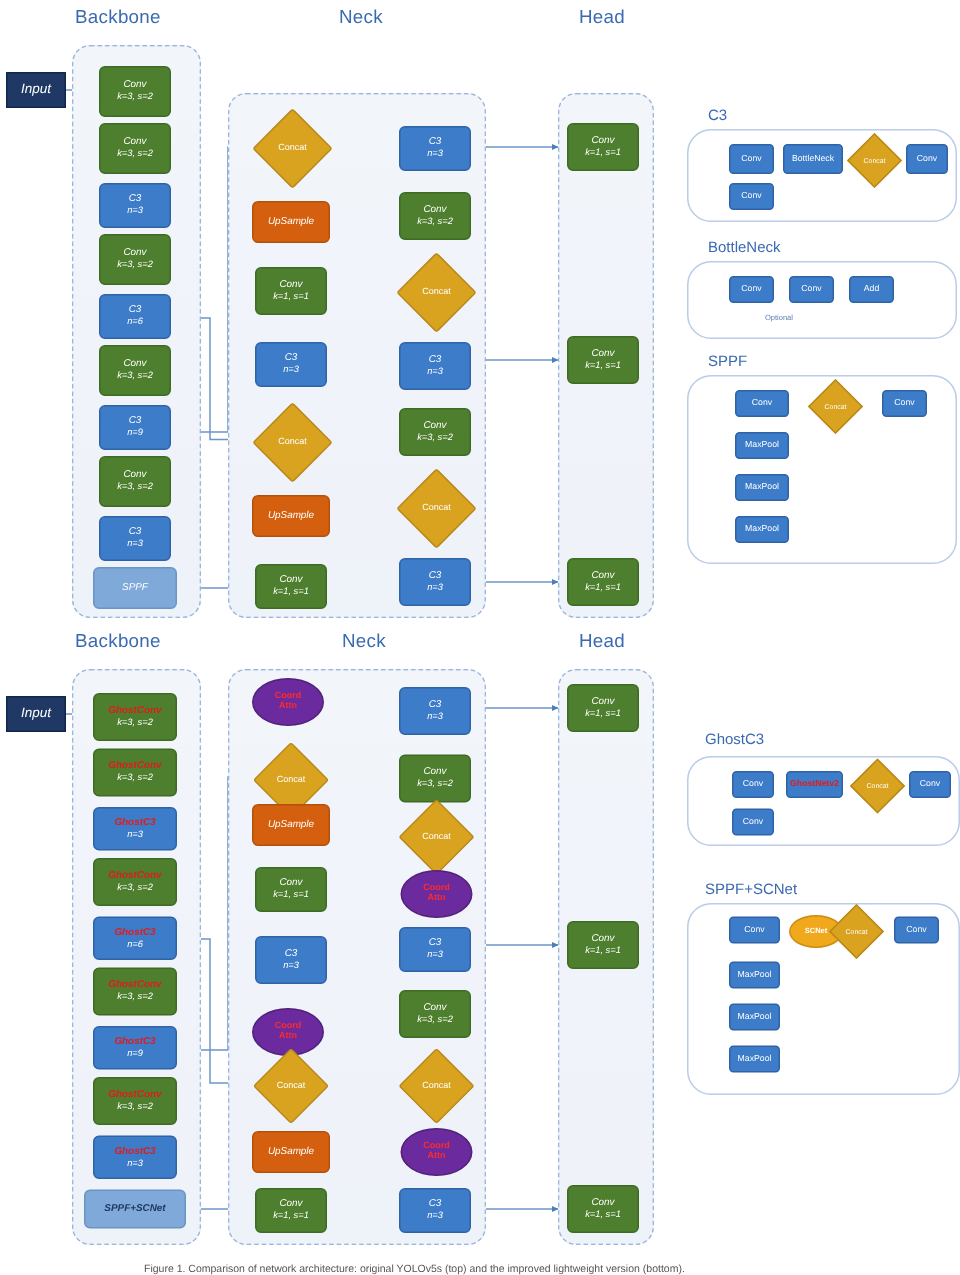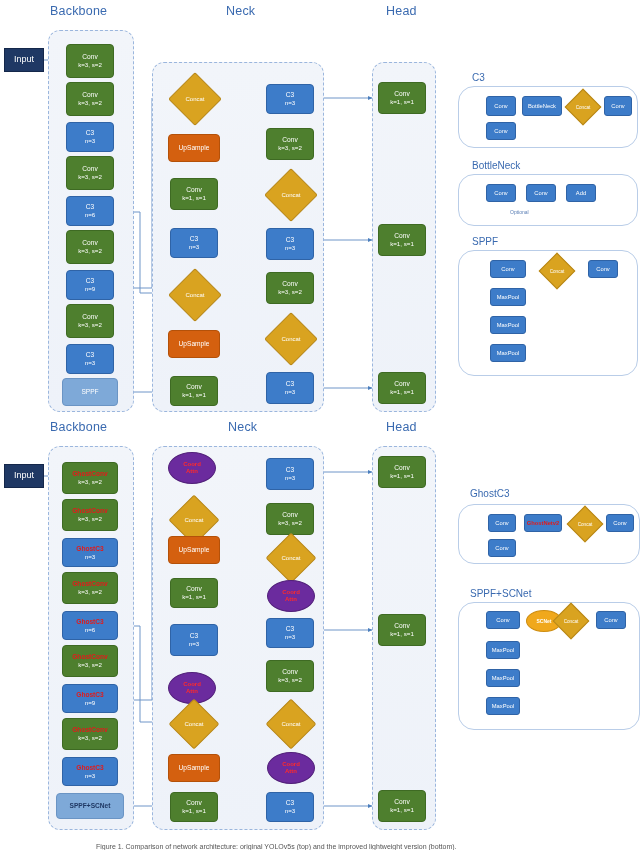--- a/index.html
+++ b/index.html
@@ -8,21 +8,21 @@
   .canvas{position:absolute;left:0;top:0;width:640px;height:850px;}
   svg.wires{position:absolute;left:0;top:0;width:640px;height:850px;pointer-events:none;}
 
   .colhdr{position:absolute;font-size:12.5px;color:#3a6ab0;letter-spacing:.2px;white-space:nowrap;}
 
   .group{position:absolute;border:1.3px dashed #9bb6dd;border-radius:12px;
          background:linear-gradient(180deg,#f2f5fa 0%,#eef2f9 100%);}
 
   .node{position:absolute;box-sizing:border-box;display:flex;flex-direction:column;
         align-items:center;justify-content:center;text-align:center;
-        font-size:6.6px;line-height:1.25;color:#ffffff;border-radius:4px;}
+        font-size:6.6px;line-height:1.25;color:#ffffff;border-radius:4px;font-style:italic;}
   .node .l2{font-size:6.2px;}
 
   .n-green{background:#4e7f2e;border:1px solid #3e6a23;}
   .n-blue{background:#3d7cc9;border:1px solid #2f63a6;}
   .n-lblue{background:#7ea9d8;border:1px solid #6a94c4;}
   .n-orange{background:#d4600f;border:1px solid #b45109;}
   .n-navy{background:#1f3864;border:1px solid #14274a;border-radius:0;font-size:9px;}
 
   .red-t{color:#e21b1b;font-weight:bold;}
   .dark-t{color:#1f3864;font-weight:bold;}

